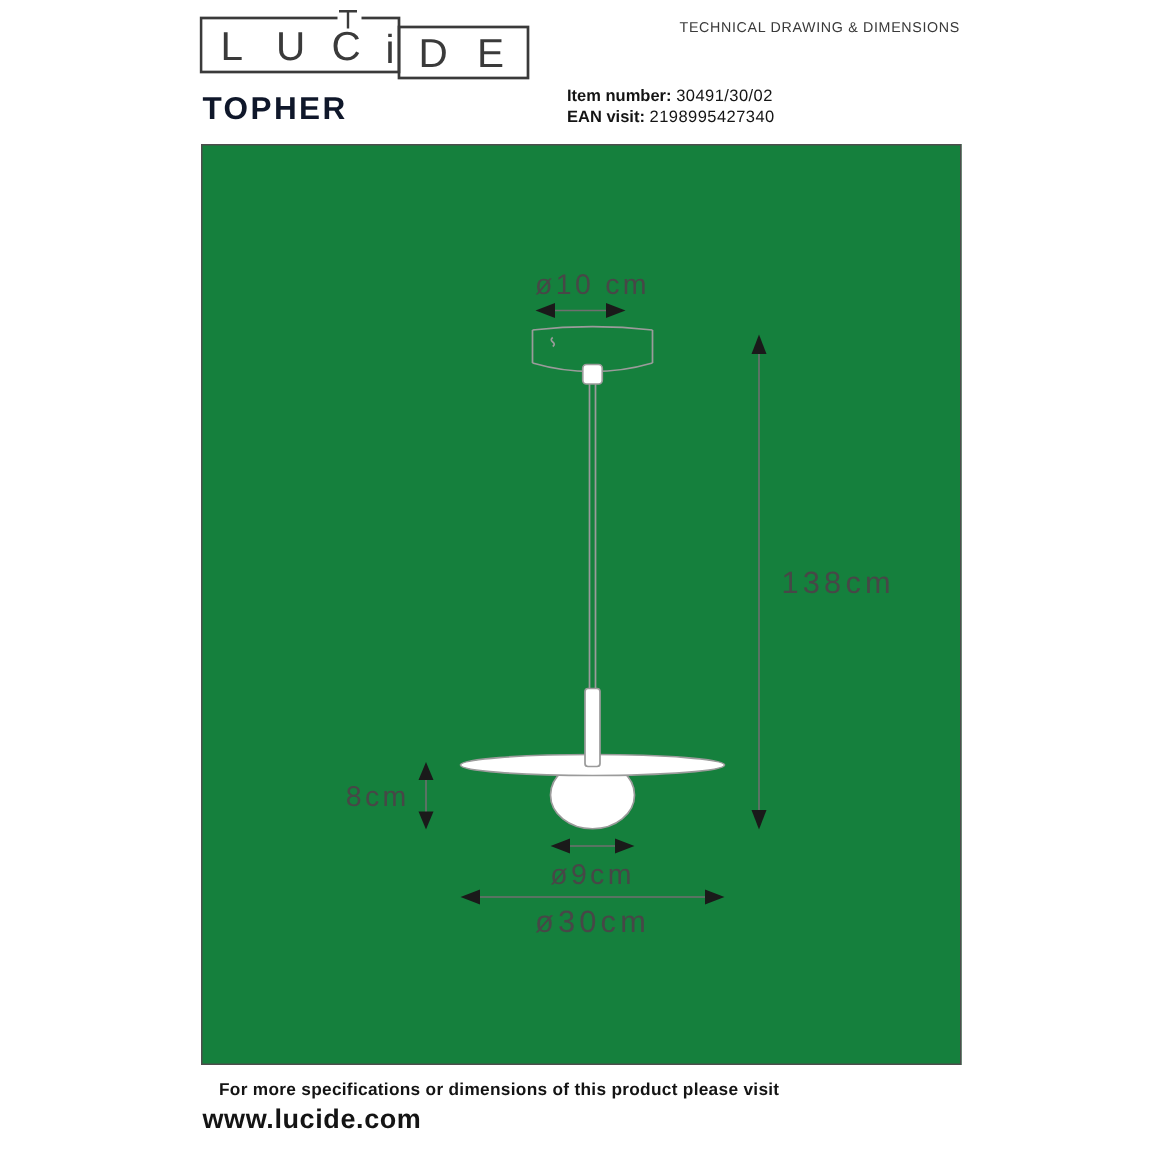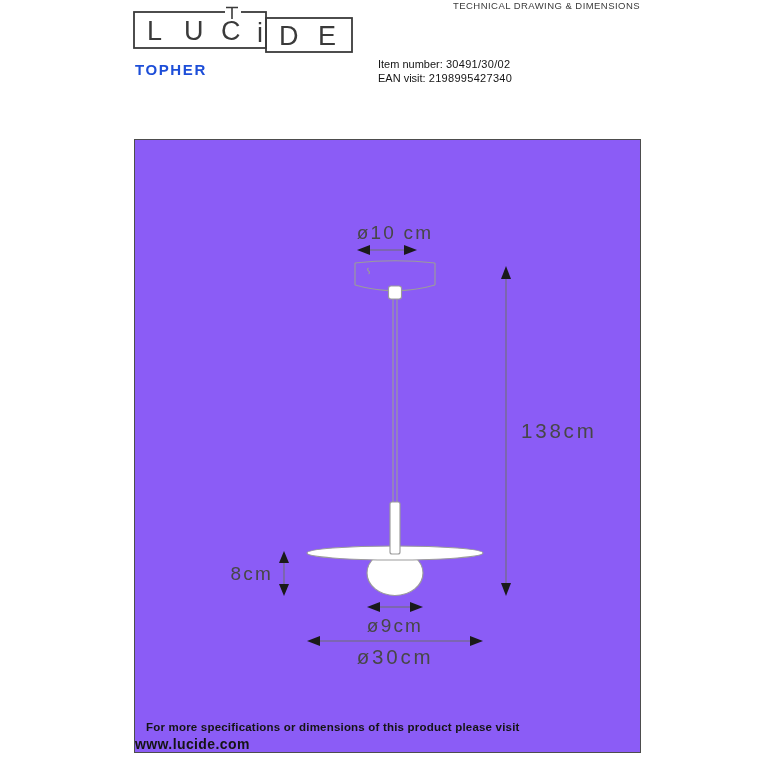--- a/index.html
+++ b/index.html
@@ -3,36 +3,36 @@
 <meta charset="utf-8">
 <style>
   html,body{margin:0;padding:0;background:#ffffff;}
   .page{
     position:relative;width:770px;height:770px;background:#ffffff;
     font-family:"Liberation Sans",sans-serif;overflow:hidden;
   }
   
   .logo{position:absolute;left:133px;top:6px;}
   .doc-type{
-    position:absolute;top:0;right:130px;font-size:9.5px;letter-spacing:.45px;
+    position:absolute;top:13px;right:130px;font-size:9.5px;letter-spacing:.45px;
     color:#3a3a3a;font-weight:400;
   }
   .product-name{
-    position:absolute;left:135px;top:61px;font-size:15px;font-weight:700;
-    letter-spacing:1.6px;color:#1d4ed8;
+    position:absolute;left:135px;top:61px;font-size:21px;font-weight:700;
+    letter-spacing:1.6px;color:#0f172a;
   }
   .meta{
     position:absolute;left:378px;top:57px;font-size:11px;line-height:14px;color:#141414;
   }
-  .meta b{font-weight:400;margin-top:20px;}
+  .meta b{font-weight:700;margin-top:20px;}
   .meta .val{font-weight:400;letter-spacing:.3px;}
   
   .drawing-box{
     position:absolute;left:134px;top:96px;width:505px;height:612px;
-    border:1.4px solid #4d4d4d;background:#8b5cf6;margin-top:43px;
+    border:1.4px solid #4d4d4d;background:#15803d;
   }
   .drawing-box svg{display:block;width:100%;height:100%;}
   
   .fx{stroke:#9b9b9b;stroke-width:1.15;fill:none;}
   .fx-fill{stroke:#9b9b9b;stroke-width:1.15;fill:#ffffff;}
   .dimline{stroke:#6f6f6f;stroke-width:1.05;fill:none;}
   .head{fill:#1a1a1a;stroke:none;}
   .dim{
     font-family:"Liberation Sans",sans-serif;font-size:19px;letter-spacing:2.2px;
     fill:#474747;font-weight:400;
@@ -42,21 +42,21 @@
     font-family:"Liberation Sans",sans-serif;font-size:27px;fill:#3a3a3a;font-weight:400;
   }
   .logo-frame{fill:none;stroke:#3a3a3a;stroke-width:1.8;}
   .logo-hook{fill:none;stroke:#3a3a3a;stroke-width:1.6;}
   
   .footer-note{
     position:absolute;left:135px;top:721px;font-size:11.5px;font-weight:700;
     color:#141414;letter-spacing:.2px;padding-left:11px;
   }
   .footer-site{
-    position:absolute;left:135px;top:736px;font-size:14px;font-weight:700;
+    position:absolute;left:135px;top:736px;font-size:18px;font-weight:700;
     color:#141414;letter-spacing:.4px;
   }
 </style>
 </head>
 <body>
 
 <div class="page">
 
   <svg class="logo" width="222" height="50" viewBox="0 0 222 50" aria-hidden="true">
     <rect class="logo-frame" x="1" y="6" width="132" height="36"></rect>

